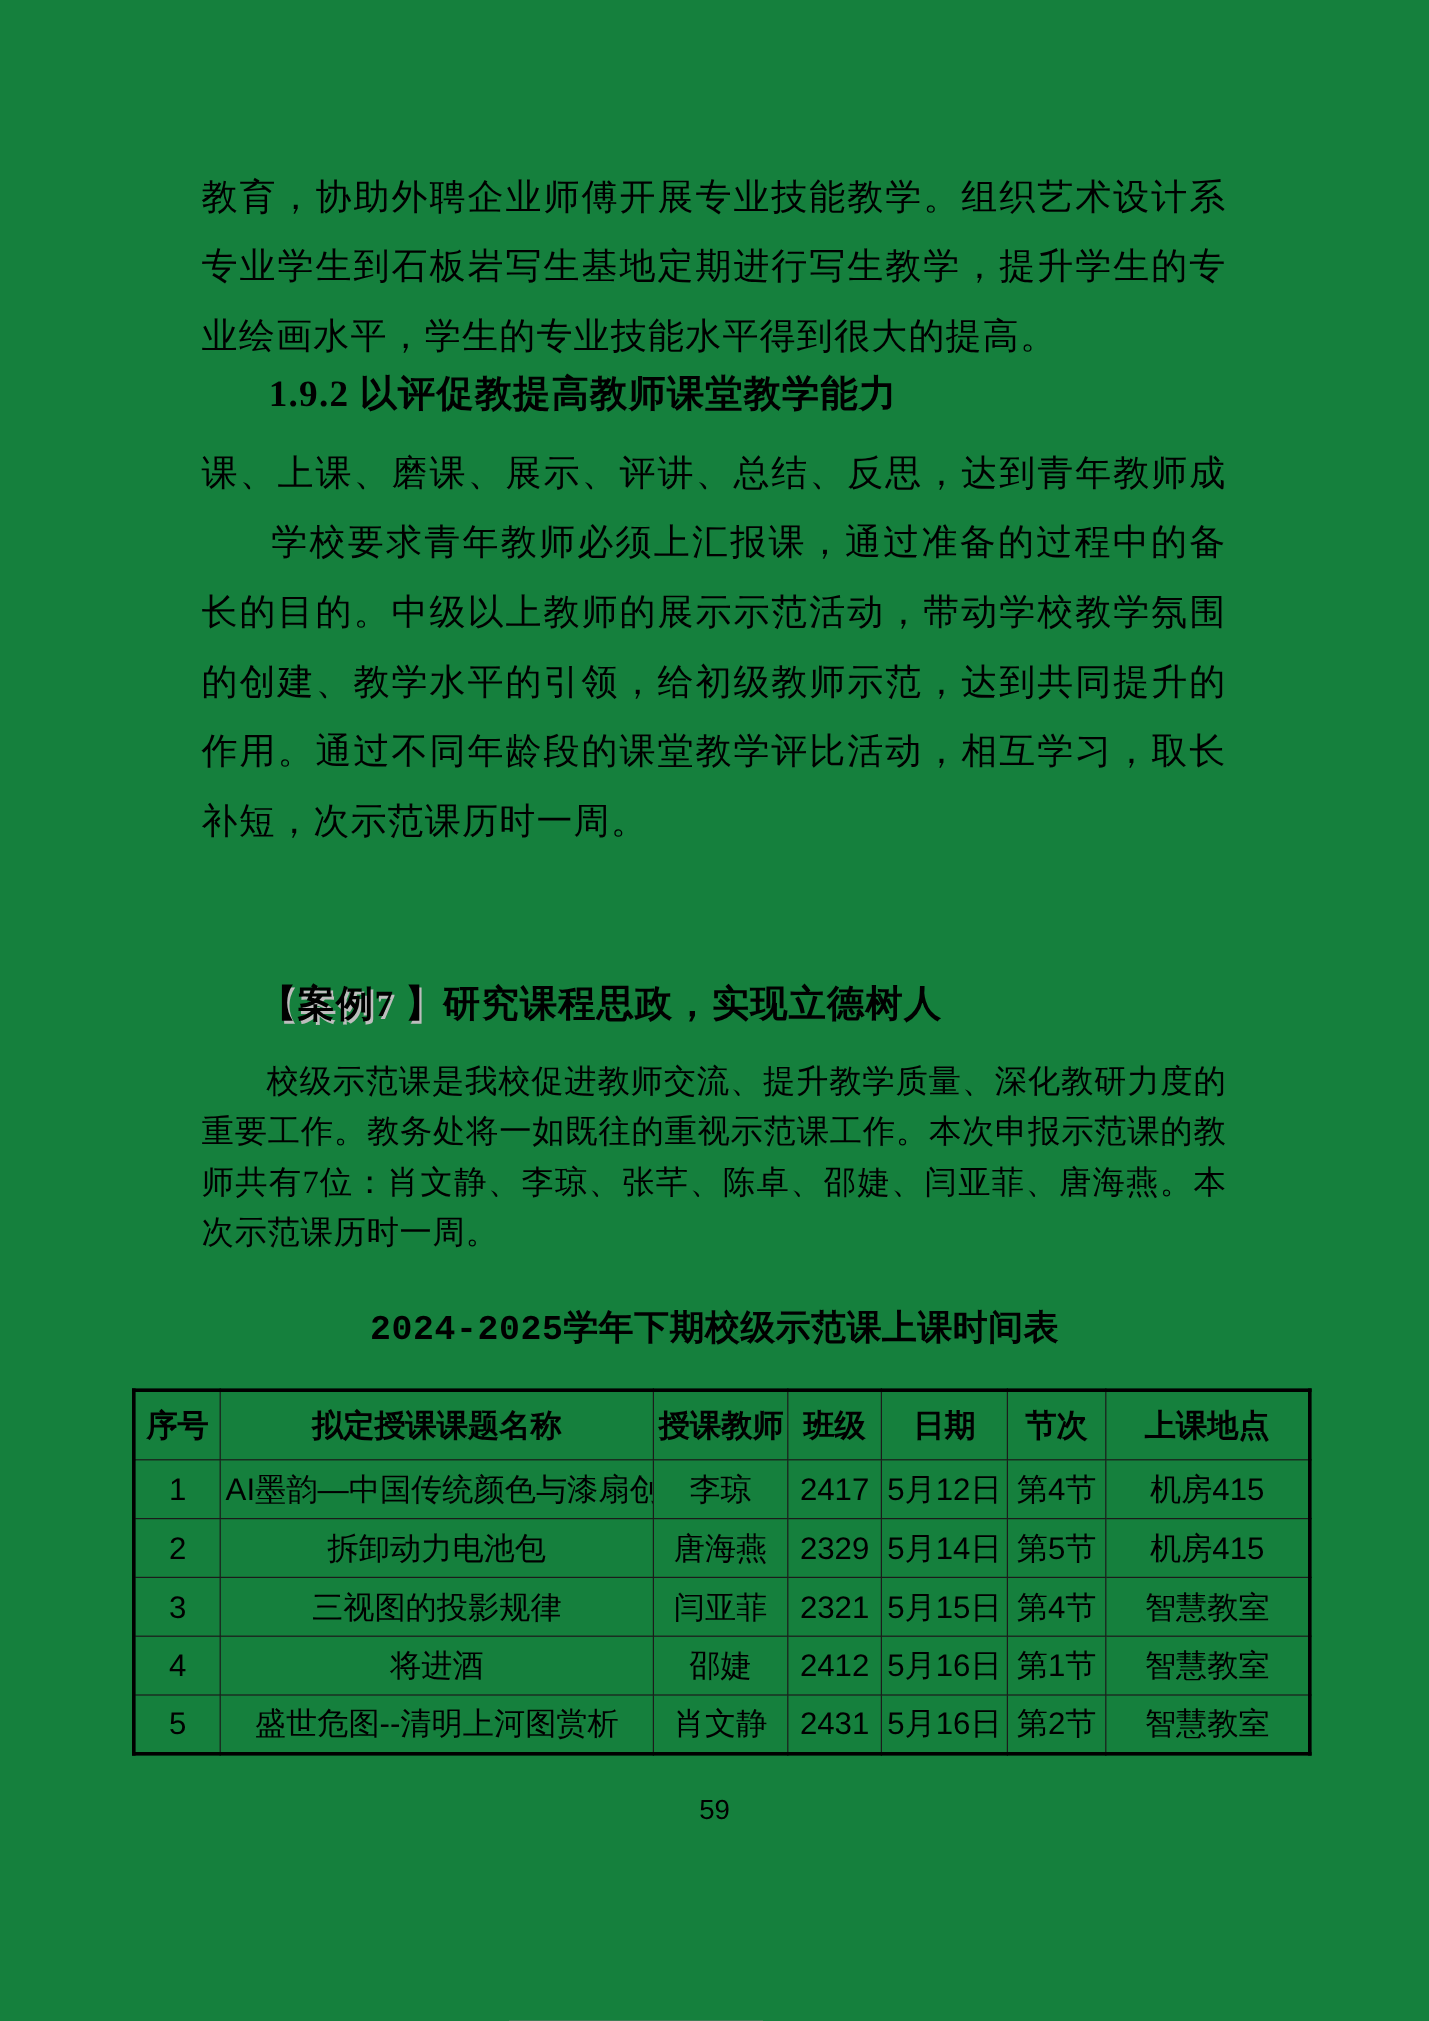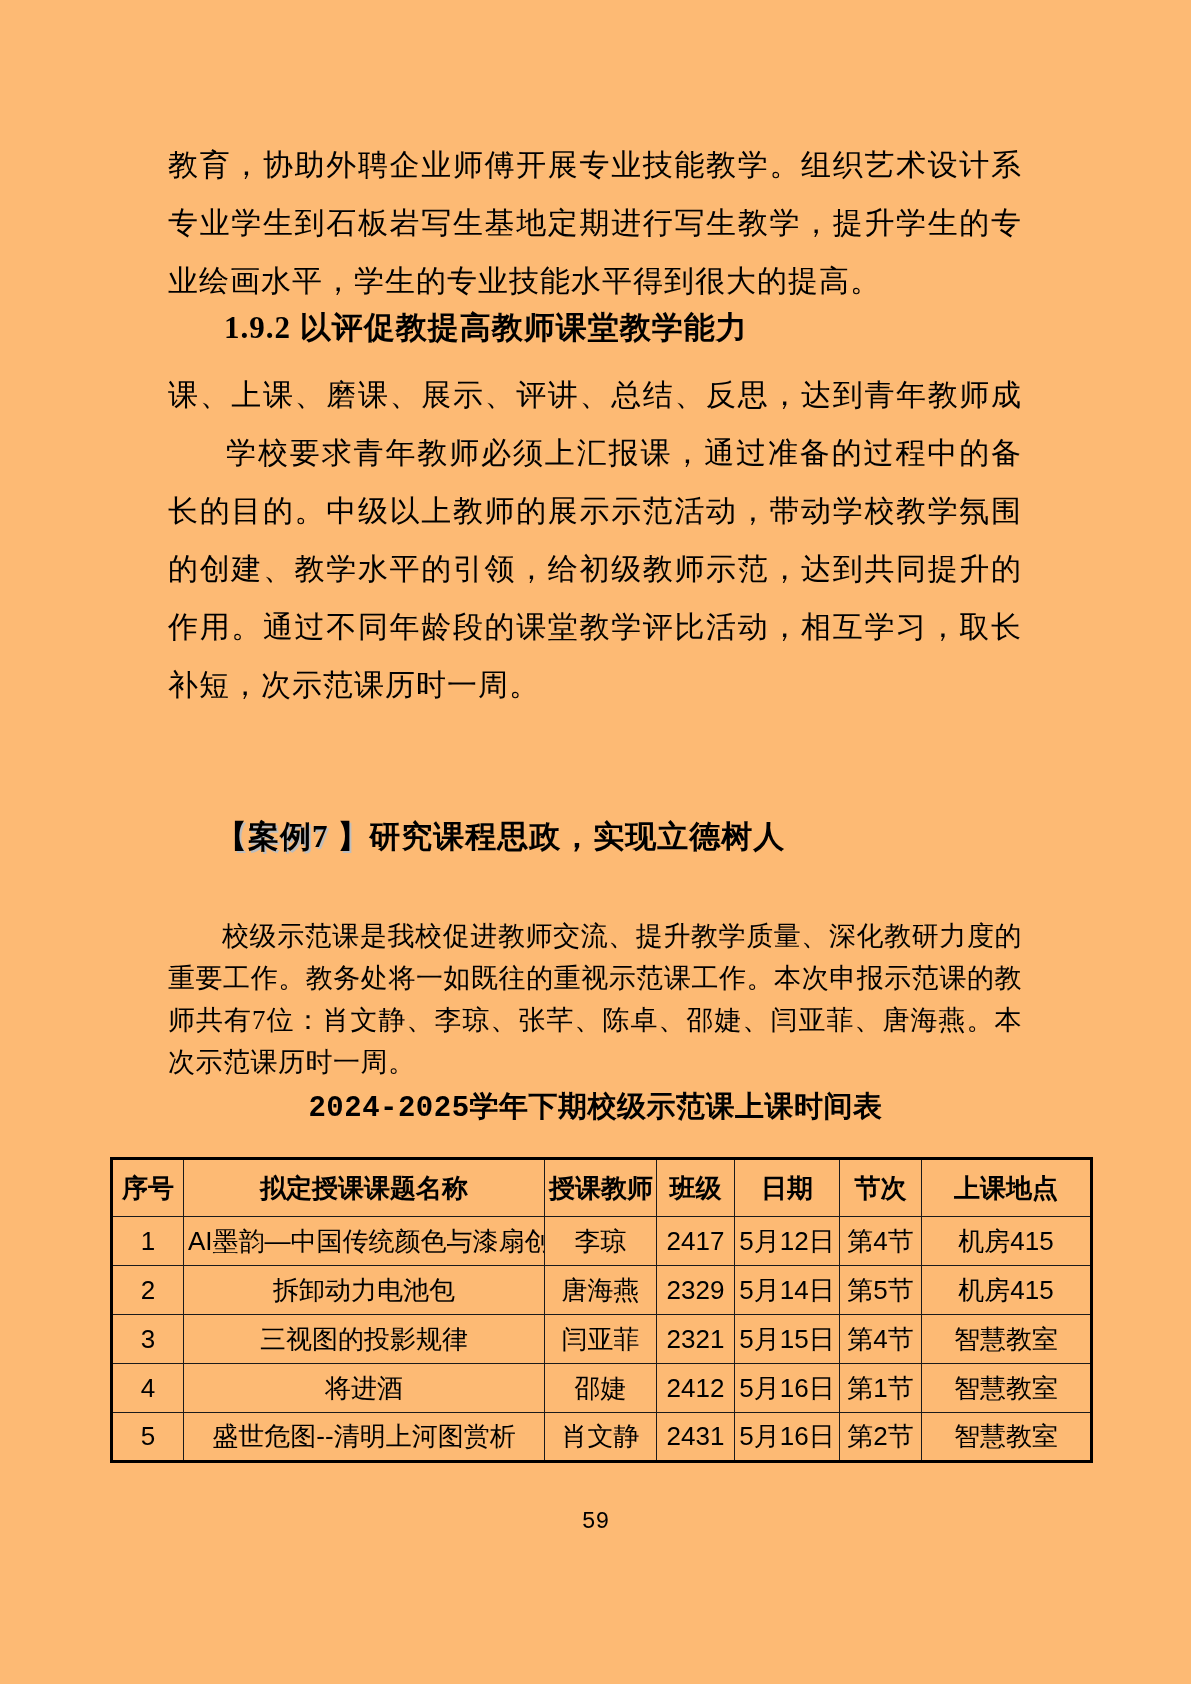--- a/index.html
+++ b/index.html
@@ -1,21 +1,21 @@
 <!DOCTYPE html>
 <html><head>
 <meta charset="utf-8">
 <style>
   html,body { margin:0; padding:0; background:#808080; }
   .page {
     position: relative;
     width: 1191px;
     height: 1684px;
     margin: 0 auto;
-    background: #fdba74;
+    background: #15803d;
     font-family: "Liberation Serif", serif;
     color: #000000;
     overflow: hidden;
   }
   .textblock { position: absolute; left: 168px; width: 854px; }
 
   .jline {
     display: block;
     text-align: justify;
     text-align-last: justify;
@@ -68,23 +68,22 @@
     overflow: hidden;
     white-space: nowrap;
   }
   table.schedule thead tr { height: 58px; }
   table.schedule tbody tr { height: 49px; }
   table.schedule th { font-weight: bold; }
 
   .page-number {
     position: absolute; left: 0; top: 1495px; width: 1191px;
     text-align: center;
-    font-family: Liberation Mono, monospace;
+    font-family: Liberation Sans, sans-serif;
     font-size: 23px;
-    margin-top: 14px;
   }
 </style>
 </head>
 <body>
 
 <div class="page">
 
   <div class="textblock body-para" style="top:136px;">
     <span class="jline">教育，协助外聘企业师傅开展专业技能教学。组织艺术设计系</span>
     <span class="jline">专业学生到石板岩写生基地定期进行写生教学，提升学生的专</span>
@@ -99,21 +98,21 @@
     <span class="jline">长的目的。中级以上教师的展示示范活动，带动学校教学氛围</span>
     <span class="jline">的创建、教学水平的引领，给初级教师示范，达到共同提升的</span>
     <span class="jline">作用。通过不同年龄段的课堂教学评比活动，相互学习，取长</span>
     <span class="jline last">补短，次示范课历时一周。</span>
   </div>
 
   <div class="h-case">
     <span class="case-tag">【案例7 】</span><span>研究课程思政，实现立德树人</span>
   </div>
 
-  <div class="textblock case-para" style="top:915px;">
+  <div class="textblock case-para" style="top:880px;">
     <span class="jline indent">校级示范课是我校促进教师交流、提升教学质量、深化教研力度的</span>
     <span class="jline">重要工作。教务处将一如既往的重视示范课工作。本次申报示范课的教</span>
     <span class="jline">师共有7位：肖文静、李琼、张芊、陈卓、邵婕、闫亚菲、唐海燕。本</span>
     <span class="jline last">次示范课历时一周。</span>
   </div>
 
   <div class="table-title">2024-2025学年下期校级示范课上课时间表</div>
 
   <table class="schedule">
     <colgroup>

